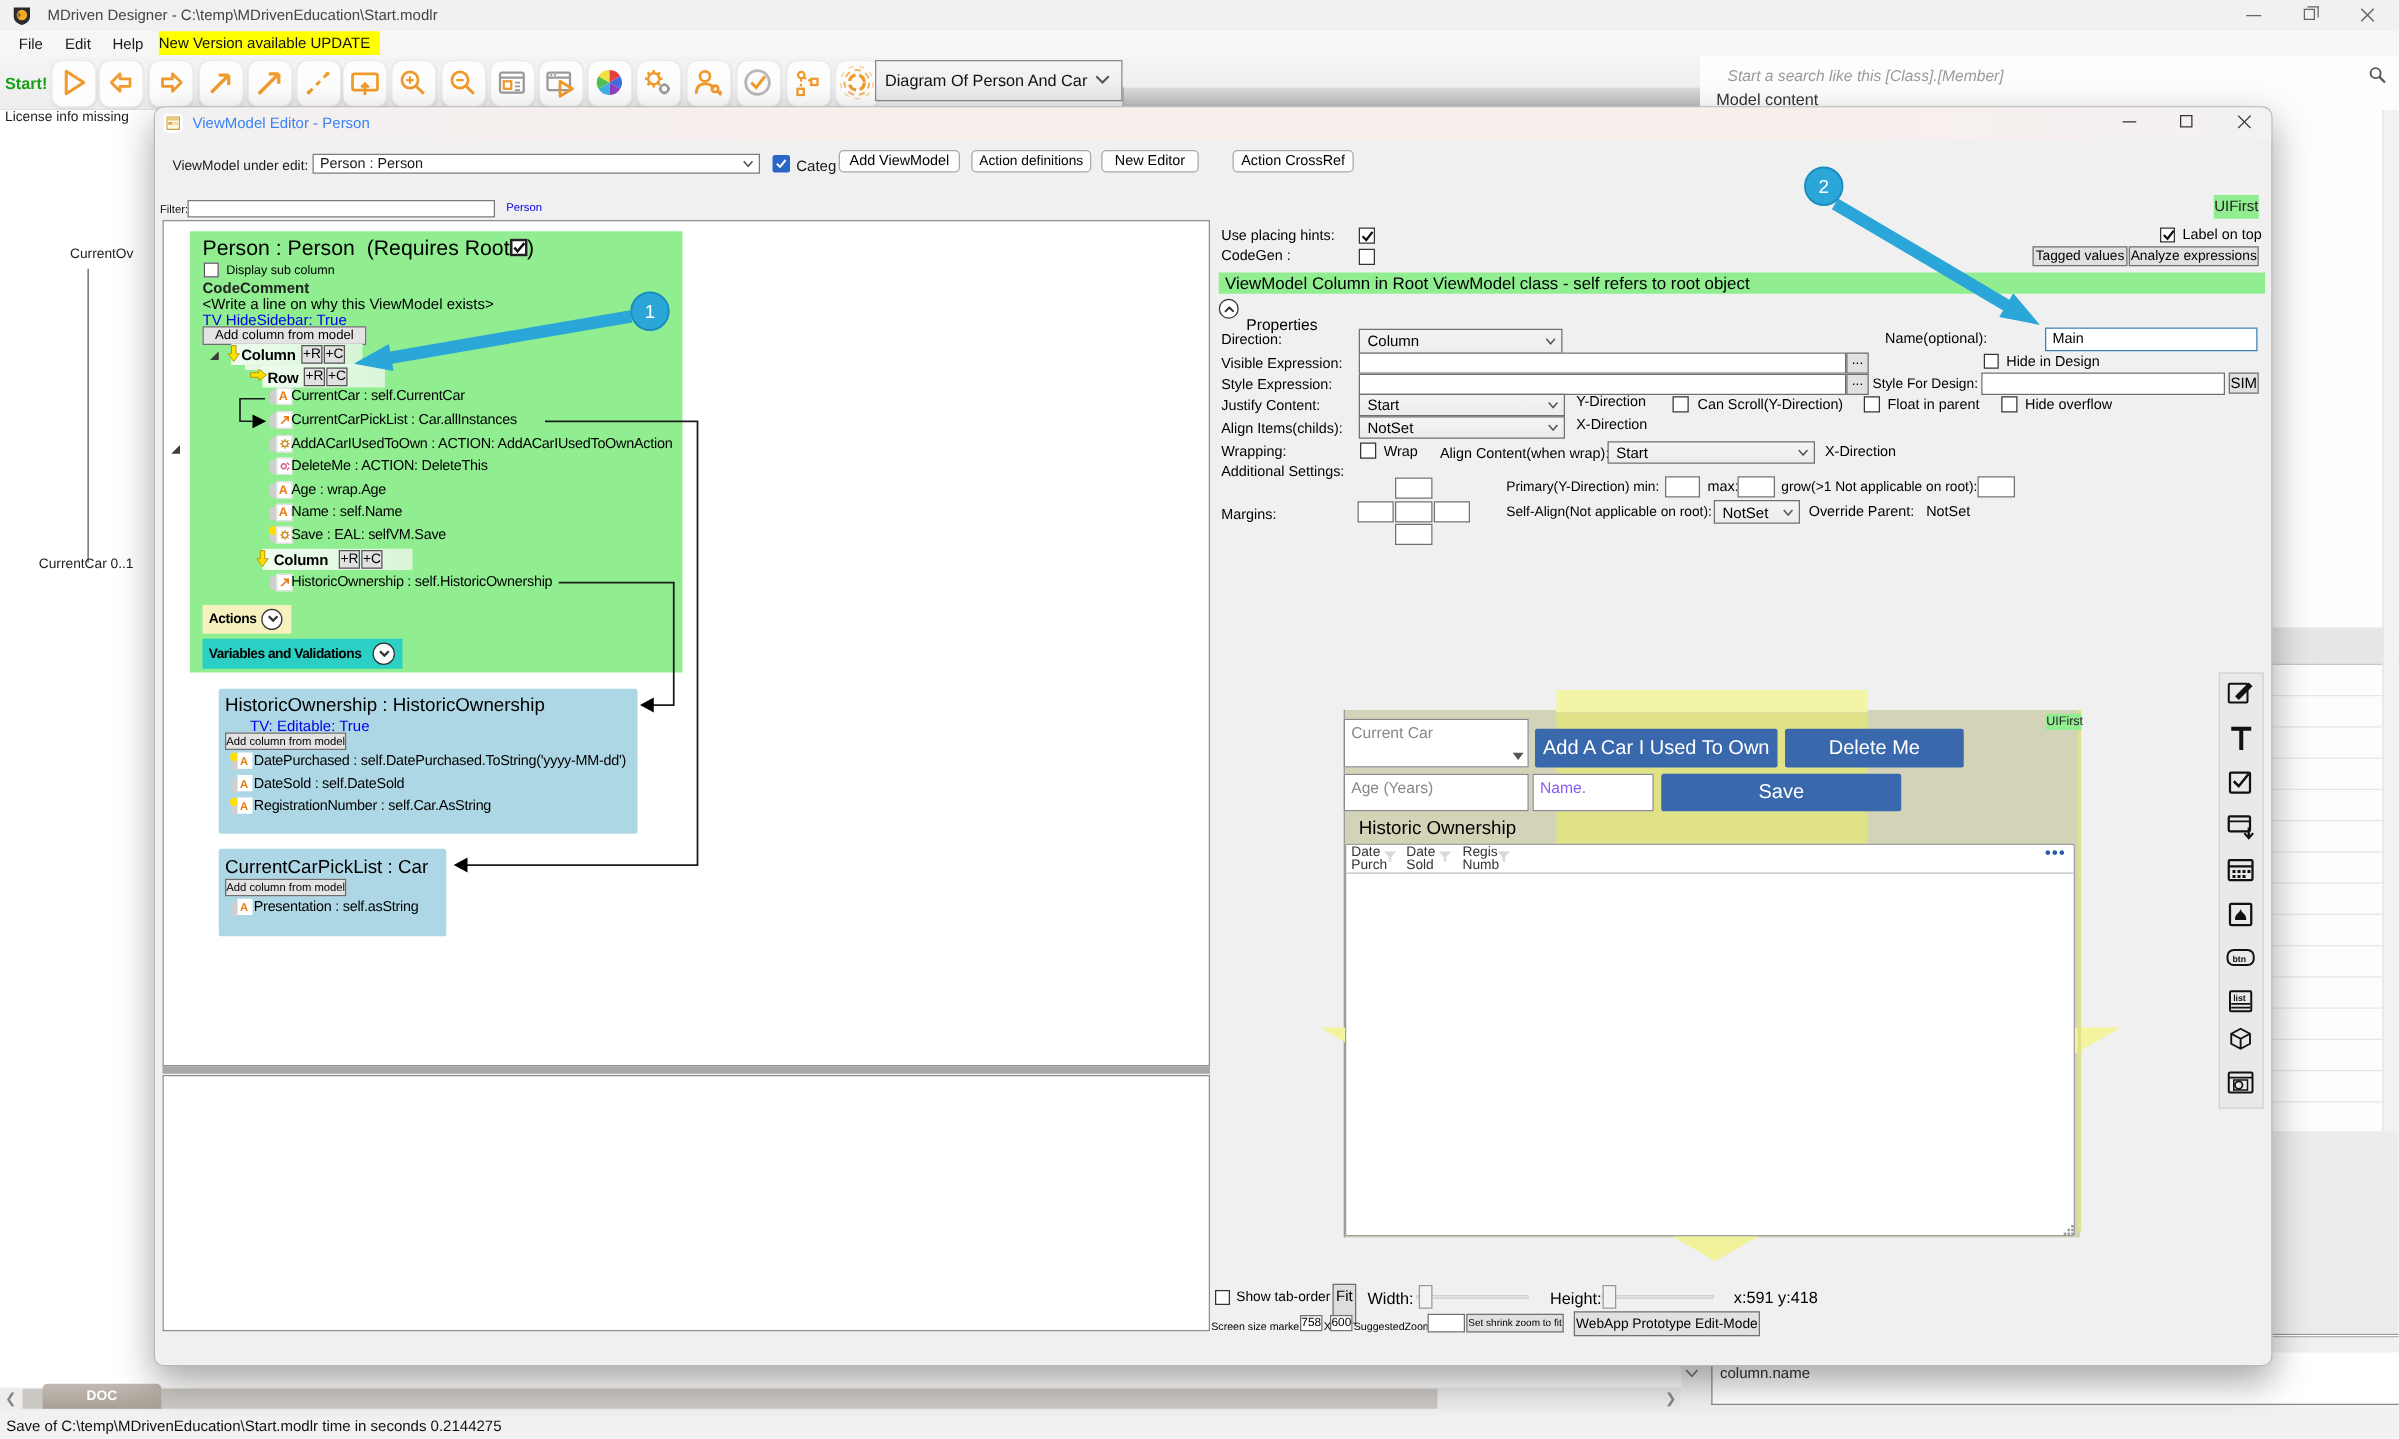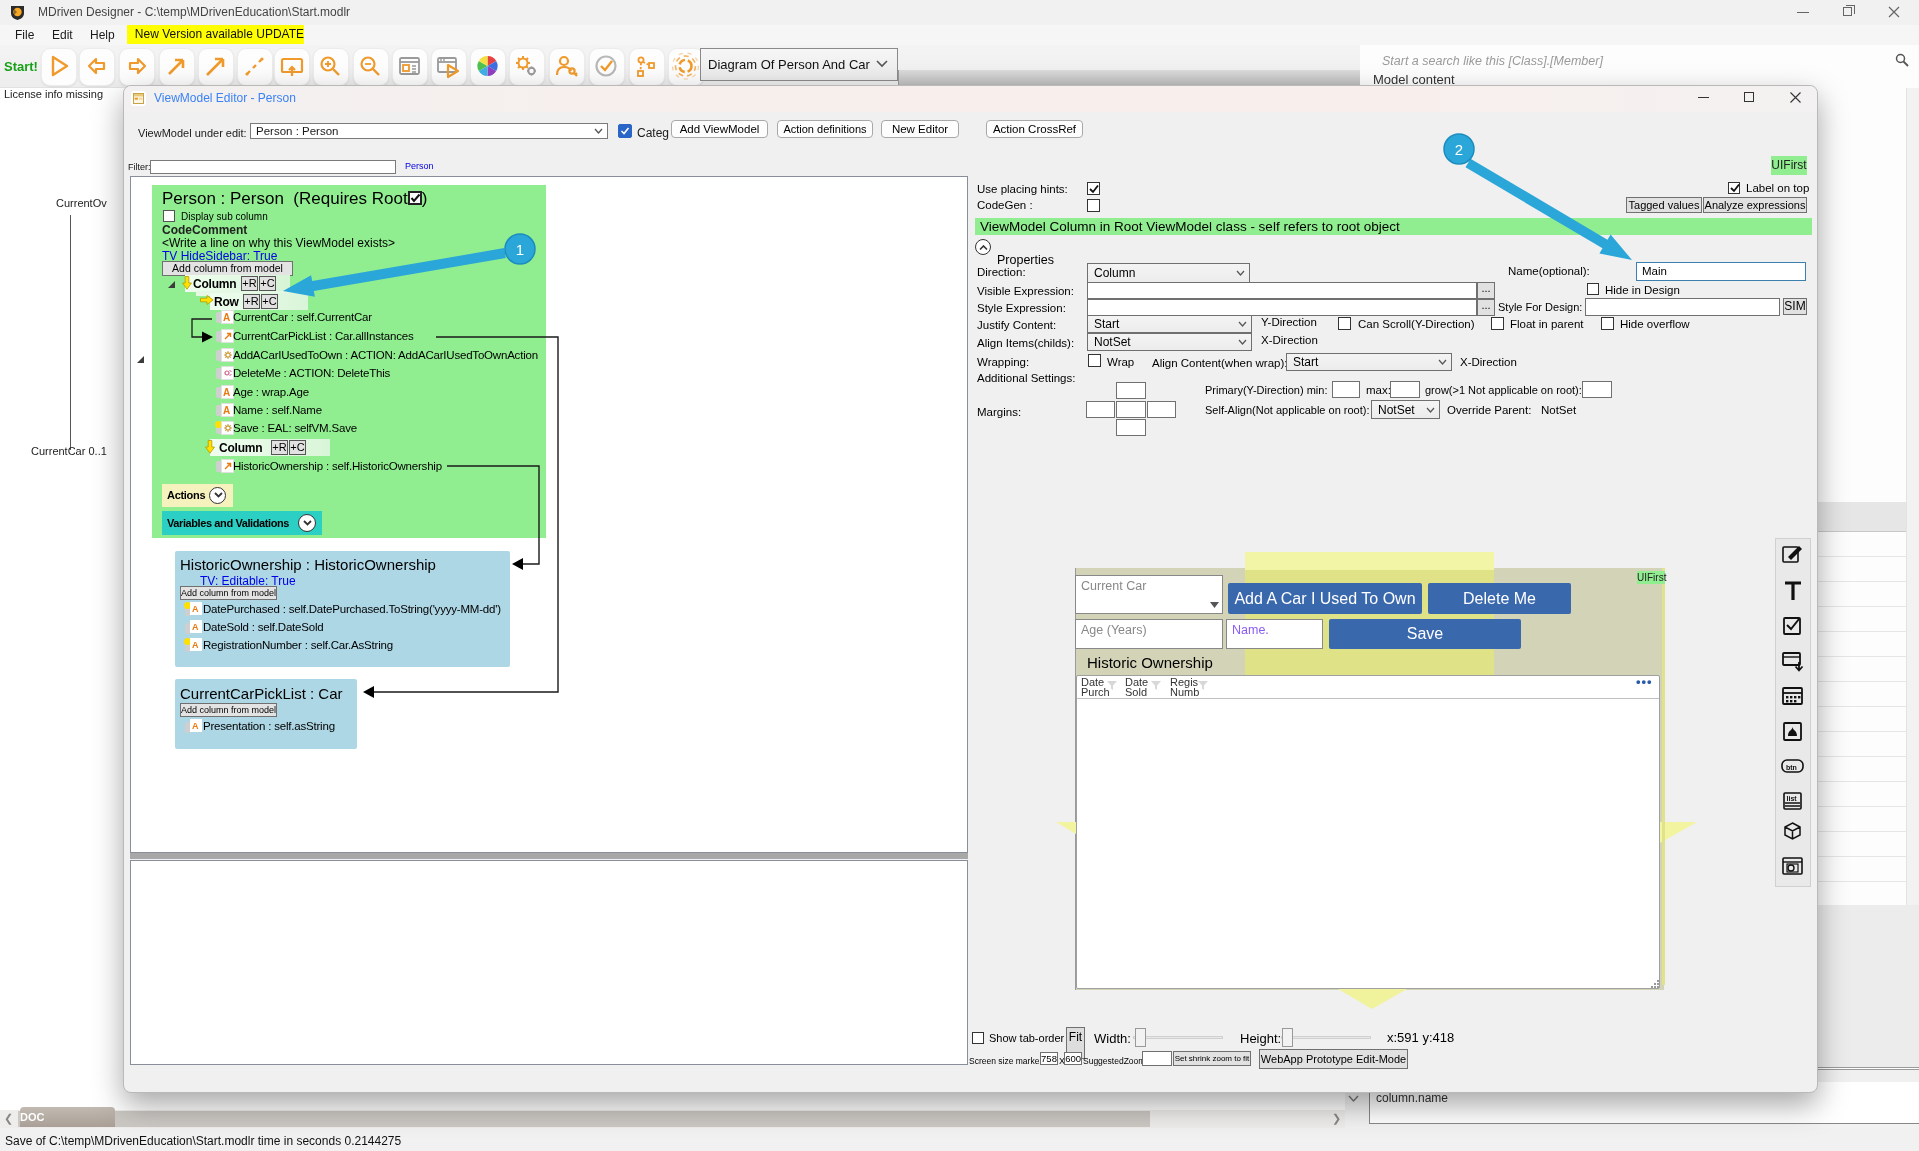--- a/index.html
+++ b/index.html
@@ -26,21 +26,21 @@
 <div class="abs" style="left:1843px;top:7px;width:9px;height:9px;border:1px solid #666;"></div>
 <div class="abs" style="left:1846px;top:5px;width:9px;height:9px;border:1px solid #666;border-left:none;border-bottom:none;"></div>
 <svg class="abs" style="left:1888px;top:6px;" width="12" height="12" viewBox="0 0 12 12">
       <path d="M1 1 L11 11 M11 1 L1 11" stroke="#666" stroke-width="1.2"></path>
     </svg>
 
 <div class="abs" style="left:0;top:25px;width:1919px;height:20px;background:#f7f6f6;"></div>
 <div class="abs t12" style="left:15px;top:28px;">File</div>
 <div class="abs t12" style="left:52px;top:28px;">Edit</div>
 <div class="abs t12" style="left:90px;top:28px;">Help</div>
-<div class="abs" style="left:127px;top:25px;width:177px;height:19px;background:#ffff00;font-size:12px;color:#111;line-height:19px;text-align:right;">New Version available UPDATE</div>
+<div class="abs" style="left:127px;top:25px;width:177px;height:19px;background:#ffff00;font-size:12px;color:#111;line-height:19px;text-align:left;">New Version available UPDATE</div>
 
 <div class="abs" style="left:0;top:45px;width:1360px;height:43px;background:linear-gradient(#f4f4f4,#ededed);border-bottom:1px solid #e2e2e2;"></div>
 <div class="abs" style="left:4px;top:59px;font-size:13px;font-weight:bold;color:#18a018;">Start!</div>
 <div id="toolbar-icons">
       <div class="abs" style="left:41px;top:48px;width:36px;height:38px;background:#fdfdfd;border:1px solid #ececec;border-radius:9px;box-shadow:0 1px 2px rgba(0,0,0,0.08);"></div>
       <svg class="abs" style="left:41px;top:50px;" width="36" height="34" viewBox="0 0 36 34">
         <polygon points="12,7 26,16 12,25" fill="none" stroke="#f09a2c" stroke-width="2.4" stroke-linejoin="round"></polygon>
       </svg>
       <div class="abs" style="left:79px;top:48px;width:36px;height:38px;background:#fdfdfd;border:1px solid #ececec;border-radius:9px;box-shadow:0 1px 2px rgba(0,0,0,0.08);"></div>
       <svg class="abs" style="left:79px;top:50px;" width="36" height="34" viewBox="0 0 36 34">
@@ -190,21 +190,21 @@
       <div style="position:absolute;left:0;top:349px;width:101px;height:1px;background:#e6e6e6;"></div>
     </div>
 <div class="abs" style="left:1818px;top:905px;width:101px;height:162px;background:#ececec;"></div>
 <div class="abs" style="left:1818px;top:1067px;width:101px;height:3px;border-top:1px solid #9a9a9a;border-bottom:1px solid #9a9a9a;background:#fff;"></div>
 <div class="abs" style="left:1818px;top:1070px;width:101px;height:58px;background:#f0f0f0;"></div>
 
 <div class="abs" style="left:1906px;top:88px;width:13px;height:817px;background:#f2f2f2;border-left:1px solid #e3e3e3;"></div>
 
 <div class="abs" style="left:0;top:1110px;width:1345px;height:18px;background:#efedec;"></div>
 <div class="abs" style="left:18px;top:1111px;width:1132px;height:16px;background:#ccc8c4;"></div>
-<div class="abs" style="left:20px;top:1107px;width:95px;height:20px;background:linear-gradient(#c2bab2,#a99f96);border-radius:4px 4px 0 0;color:#fff;font-size:11px;font-weight:bold;line-height:20px;">DOC</div>
+<div class="abs" style="left:34px;top:1107px;width:95px;height:20px;background:linear-gradient(#c2bab2,#a99f96);border-radius:4px 4px 0 0;color:#fff;font-size:11px;font-weight:bold;text-align:center;line-height:20px;">DOC</div>
 <div class="abs" style="left:4px;top:1112px;font-size:11px;color:#888;">❮</div>
 <div class="abs" style="left:1332px;top:1112px;font-size:11px;color:#888;">❯</div>
 
 <div class="abs" style="left:1345px;top:1082px;width:574px;height:46px;background:#f2f2f2;"></div>
 <div class="abs" style="left:1369px;top:1082px;width:550px;height:42px;background:#fff;border-left:1px solid #888;border-bottom:1px solid #888;"></div>
 <div class="abs" style="left:1376px;top:1091px;font-size:12px;color:#333;">column.name</div>
 <svg class="abs" style="left:1348px;top:1095px;" width="11" height="8" viewBox="0 0 11 8">
       <path d="M1 1 L5.5 6 L10 1" stroke="#777" stroke-width="1.4" fill="none"></path>
     </svg>
 

